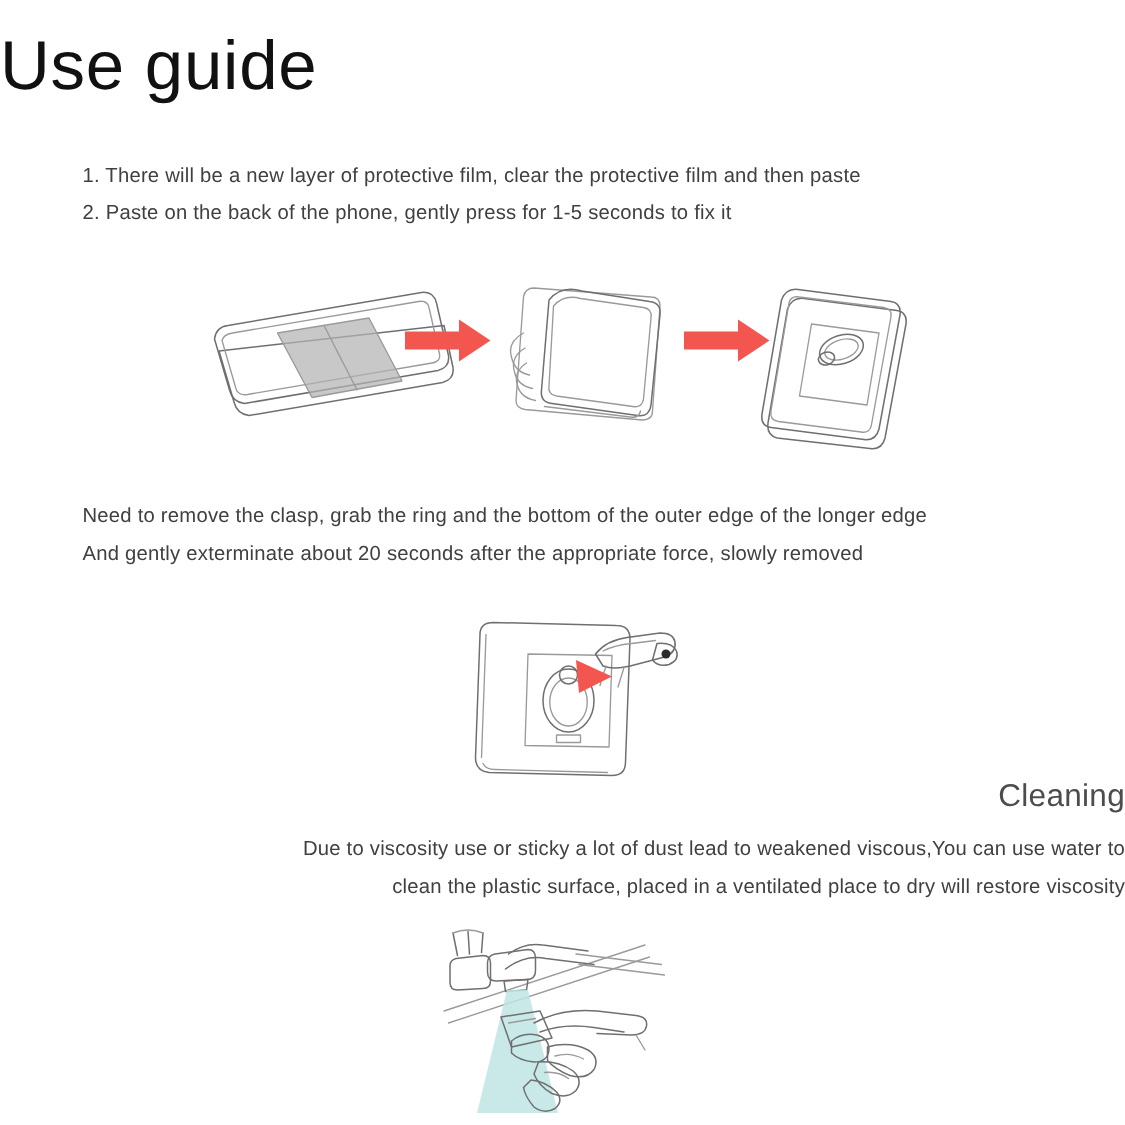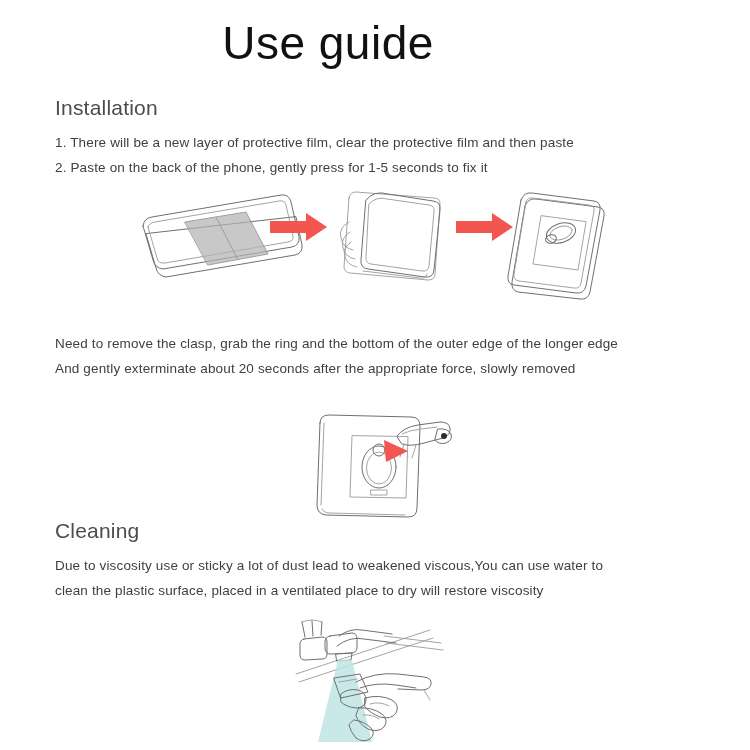--- a/index.html
+++ b/index.html
@@ -21,21 +21,21 @@
     position: relative;
     background: #ffffff;
   }
 
   
   .page-title {
     position: absolute;
     top: 18px;
     left: 0;
     width: 656px;
-    text-align: center;
+    text-align: left;
     font-size: 46px;
     font-weight: 400;
     color: #111111;
     letter-spacing: 0.5px;
     line-height: 1.1;
   }
 
   
   .section {
     position: absolute;
@@ -77,21 +77,20 @@
   .water { fill: #bfe4e4; }
 </style>
 </head>
 <body>
 
 <div class="page">
 
   <div class="page-title">Use guide</div>
 
   <div class="section" style="top:95px;">
-    <div class="section-heading">Installation</div>
     <div class="section-lines">
       <div class="section-line">1. There will be a new layer of protective film, clear the protective film and then paste</div>
       <div class="section-line">2. Paste on the back of the phone, gently press for 1-5 seconds to fix it</div>
     </div>
   </div>
 
   <div class="illus" style="top:170px;">
     <svg width="750" height="130" viewBox="0 0 750 130" xmlns="http://www.w3.org/2000/svg">
 
       <g>
@@ -183,21 +182,21 @@
         <path class="line-light" d="M416 40 L412 53"></path>
       </g>
 
       <g>
         <path class="arrow-red" d="M384 35 L408 46 L386 57 Z"></path>
       </g>
 
     </svg>
   </div>
 
-  <div class="section" style="top:518px;">
+  <div class="section" style="top:518px;text-align:right;">
     <div class="section-heading">Cleaning</div>
     <div class="section-lines">
       <div class="section-line">Due to viscosity use or sticky a lot of dust lead to weakened viscous,You can use water to</div>
       <div class="section-line">clean the plastic surface, placed in a ventilated place to dry will restore viscosity</div>
     </div>
   </div>
 
   <div class="illus" style="top:612px;">
     <svg width="750" height="138" viewBox="0 0 750 138" xmlns="http://www.w3.org/2000/svg">
 

